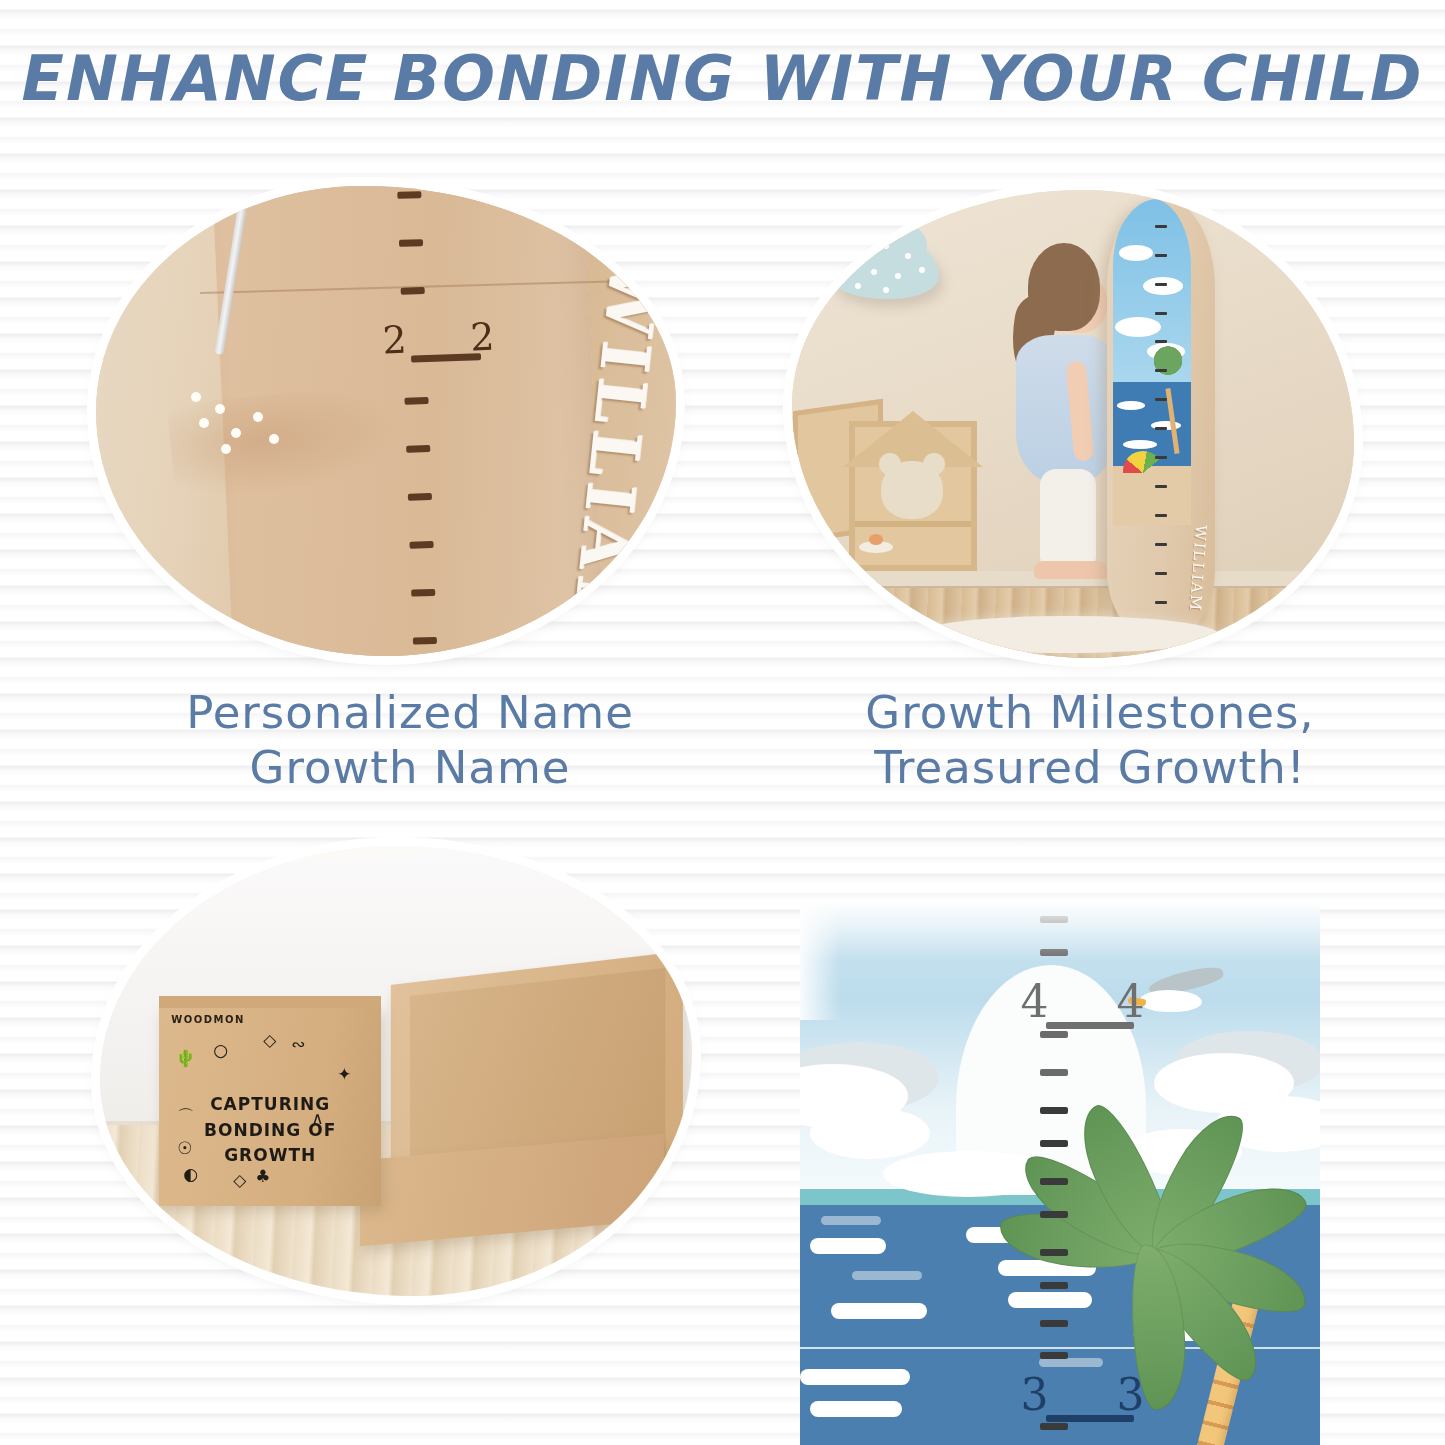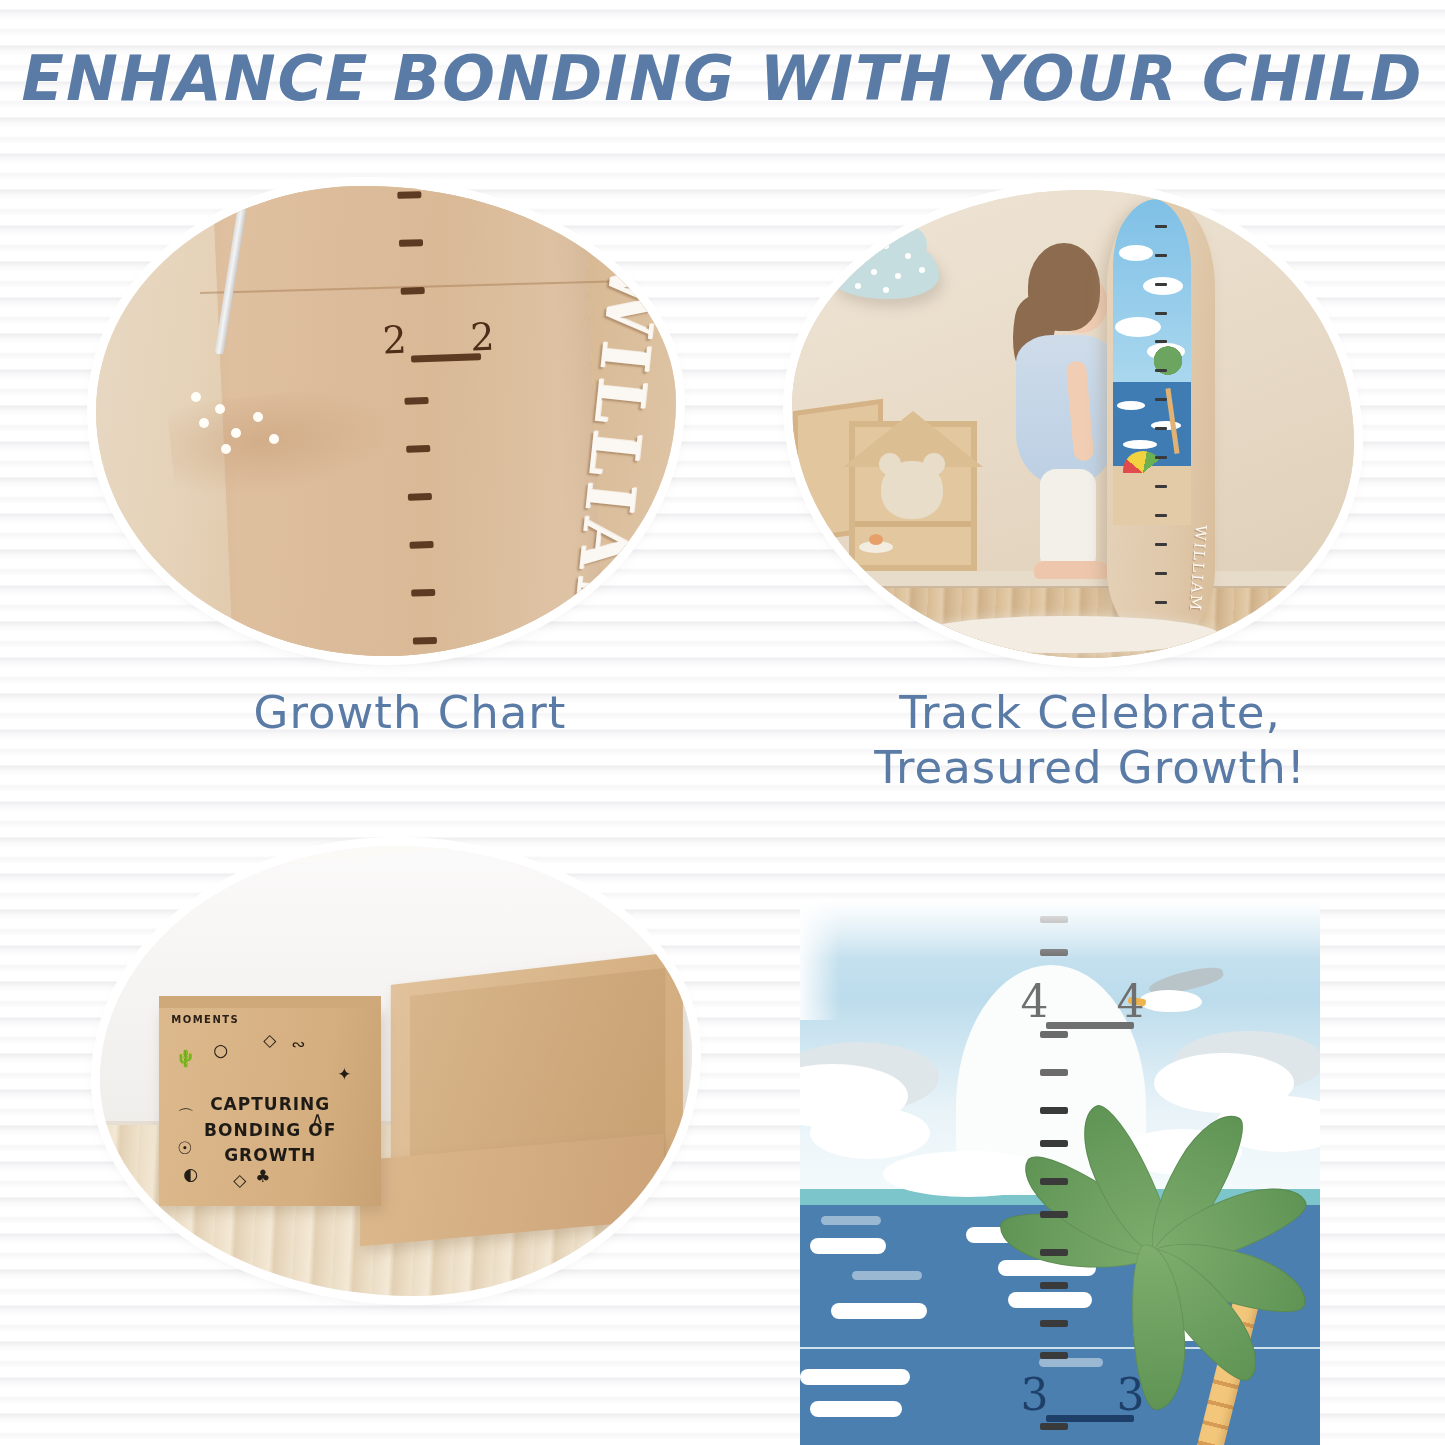--- a/index.html
+++ b/index.html
@@ -523,21 +523,22 @@
         <div class="c-tick" style="top:440px;"></div>
         <div class="c-tick" style="top:488px;"></div>
 
       </div>
 
       <div class="c-name">WILLIAM</div>
     </div>
   </div>
 
   <div class="caption" id="caption-left">
-    <span>Growth Chart</span>
+    <span>Personalized Name</span>
+    <span>Growth Name</span>
   </div>
 
   <div class="blob" id="panel-room">
     <div class="scene" id="room-scene">
       <div class="r-wall"></div>
       <div class="r-baseboard"></div>
       <div class="r-floor"></div>
 
       <div class="r-cloudlamp"></div>
       <div class="r-dots">
@@ -603,39 +604,39 @@
             <i style="top:95%;"></i>
         </div>
         <div class="r-boardname">WILLIAM</div>
       </div>
 
       <div class="r-rug"></div>
     </div>
   </div>
 
   <div class="caption" id="caption-right">
-    <span>Track Celebrate,</span>
+    <span>Growth Milestones,</span>
     <span>Treasured Growth!</span>
   </div>
 
   <div class="blob" id="panel-box">
     <div class="scene" id="box-scene">
       <div class="b-wall"></div>
       <div class="b-floorline"></div>
       <div class="b-floor"></div>
 
       <div class="b-lid">
         <div class="b-lid-in"></div>
       </div>
       <div class="b-tray"></div>
       <div class="b-tray-top"></div>
 
       <div class="b-front">
         <div class="b-front-top"></div>
-        <div class="b-brand">MOMENTS</div>
+        <div class="b-brand">WOODMON</div>
 
         <div class="b-doodle" style="left:16px; top:44px;">🌵</div>
         <div class="b-doodle" style="left:54px; top:36px;">○</div>
         <div class="b-doodle" style="left:132px;top:30px;">∾</div>
         <div class="b-doodle" style="left:104px;top:26px;">◇</div>
         <div class="b-doodle" style="left:18px; top:102px;">⌒</div>
         <div class="b-doodle" style="left:18px; top:134px;">☉</div>
         <div class="b-doodle" style="left:152px;top:104px;">∧</div>
         <div class="b-doodle" style="left:24px; top:160px;">◐</div>
         <div class="b-doodle" style="left:96px; top:162px;">♣</div>

